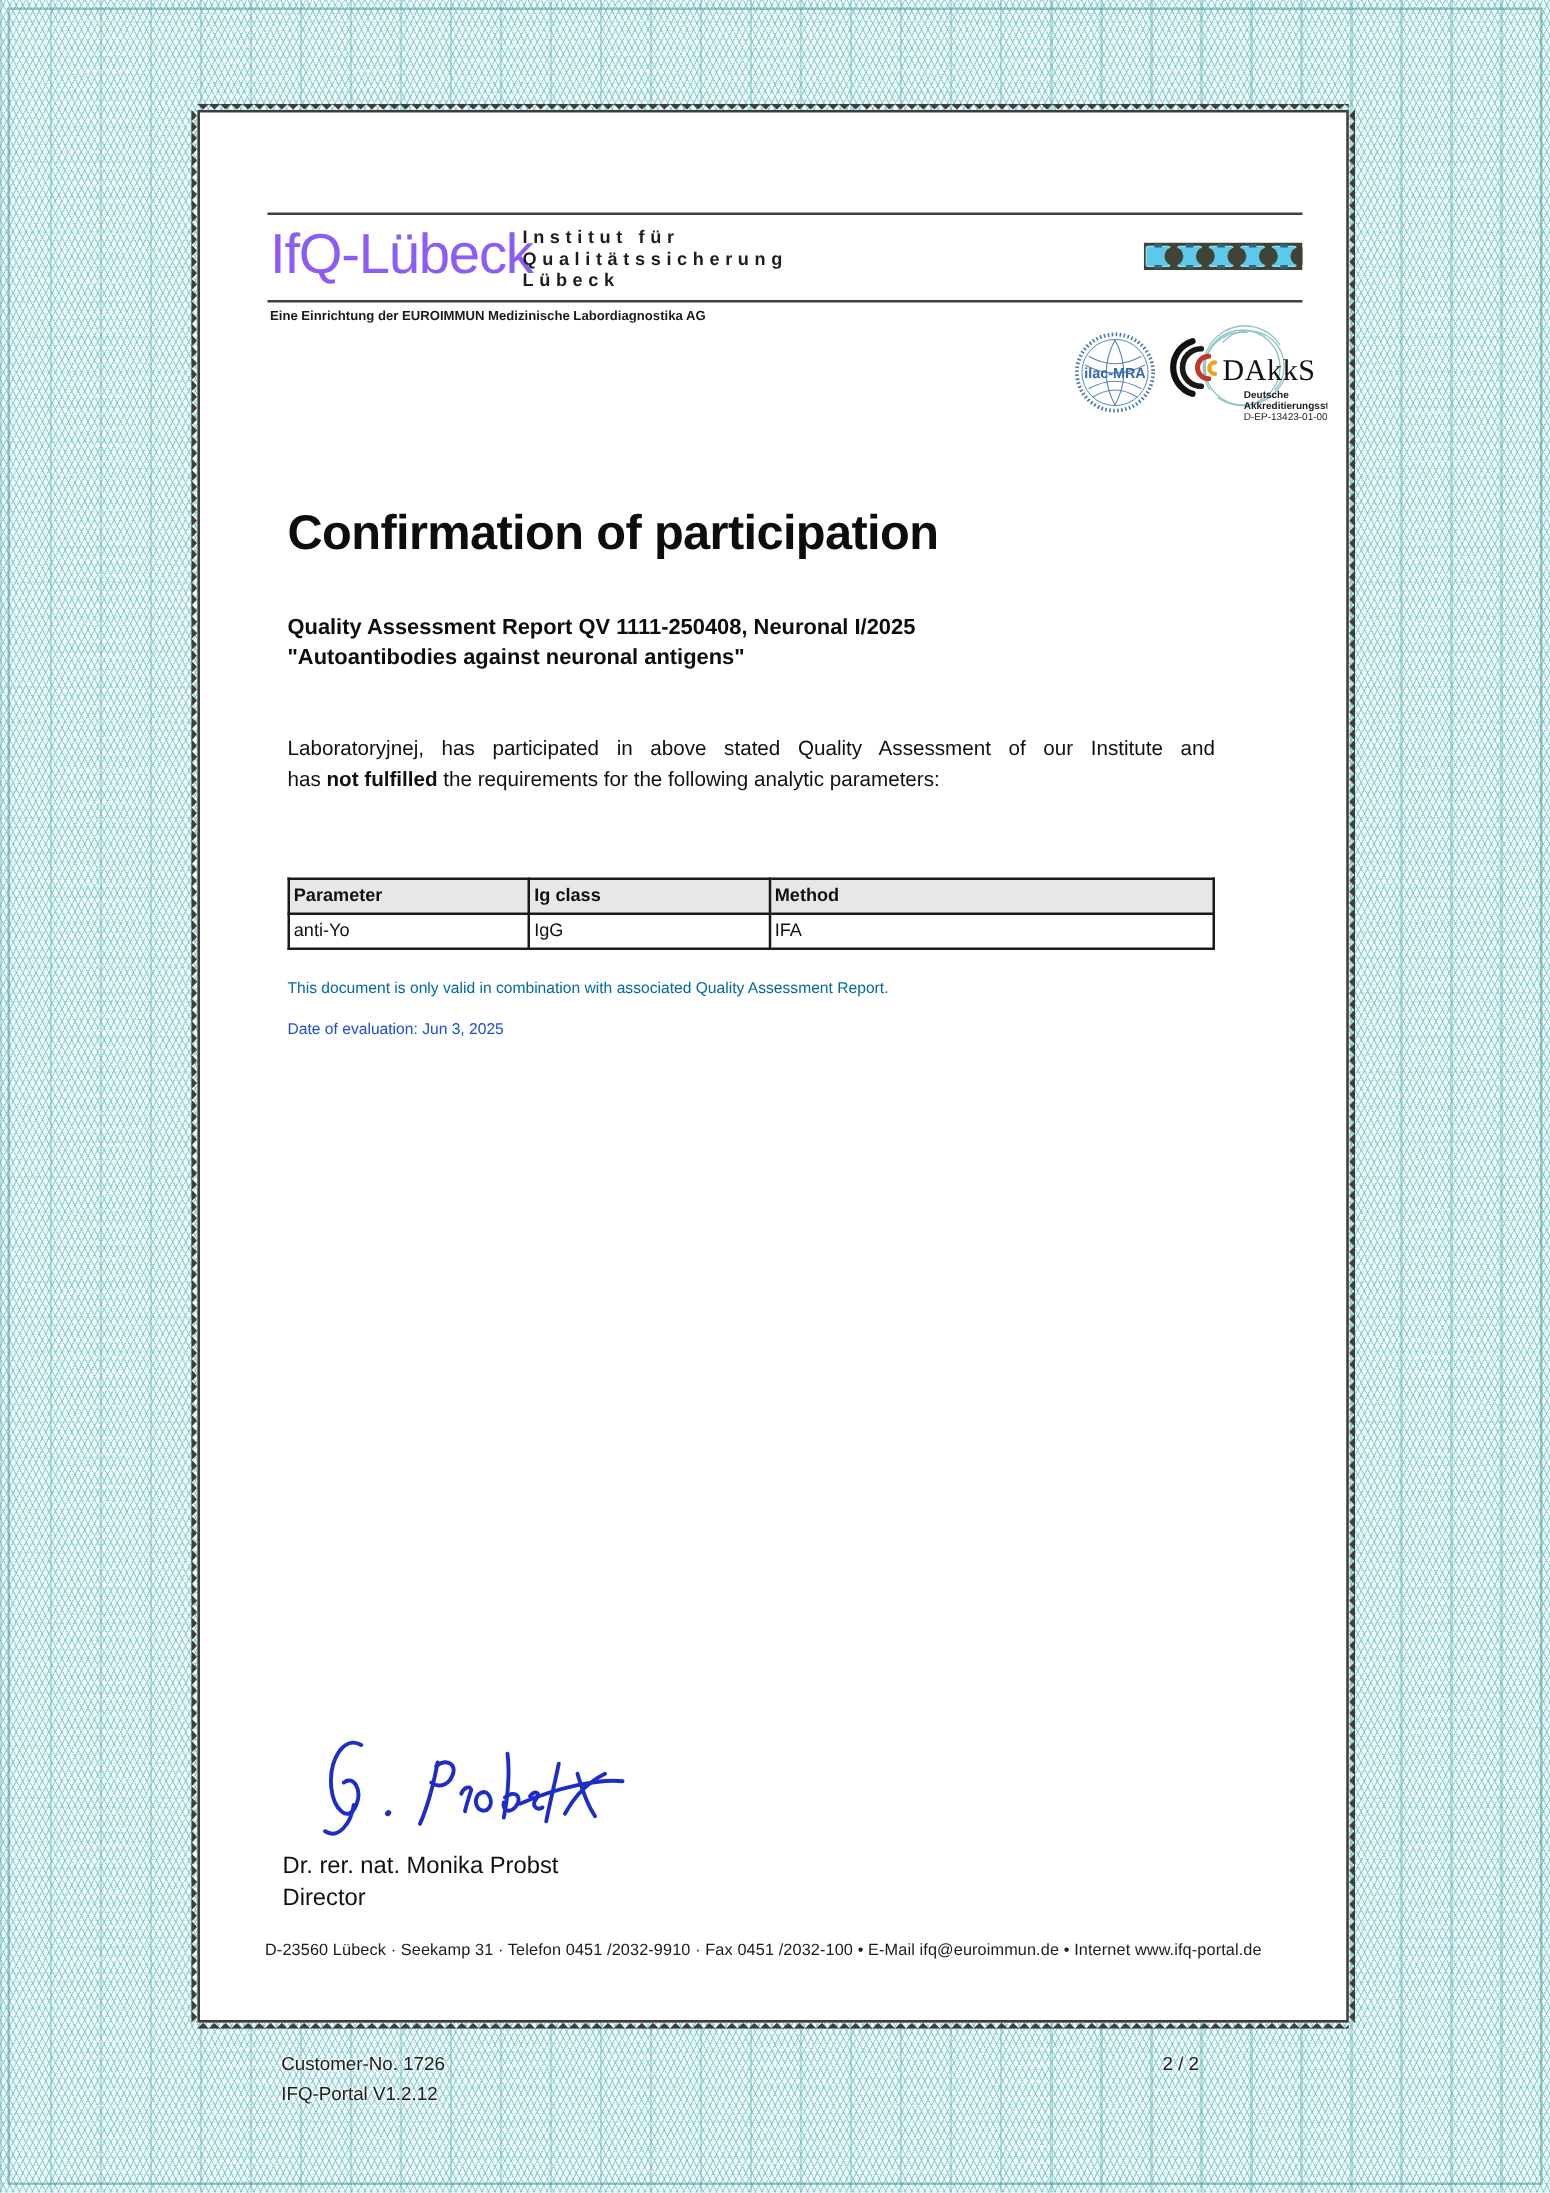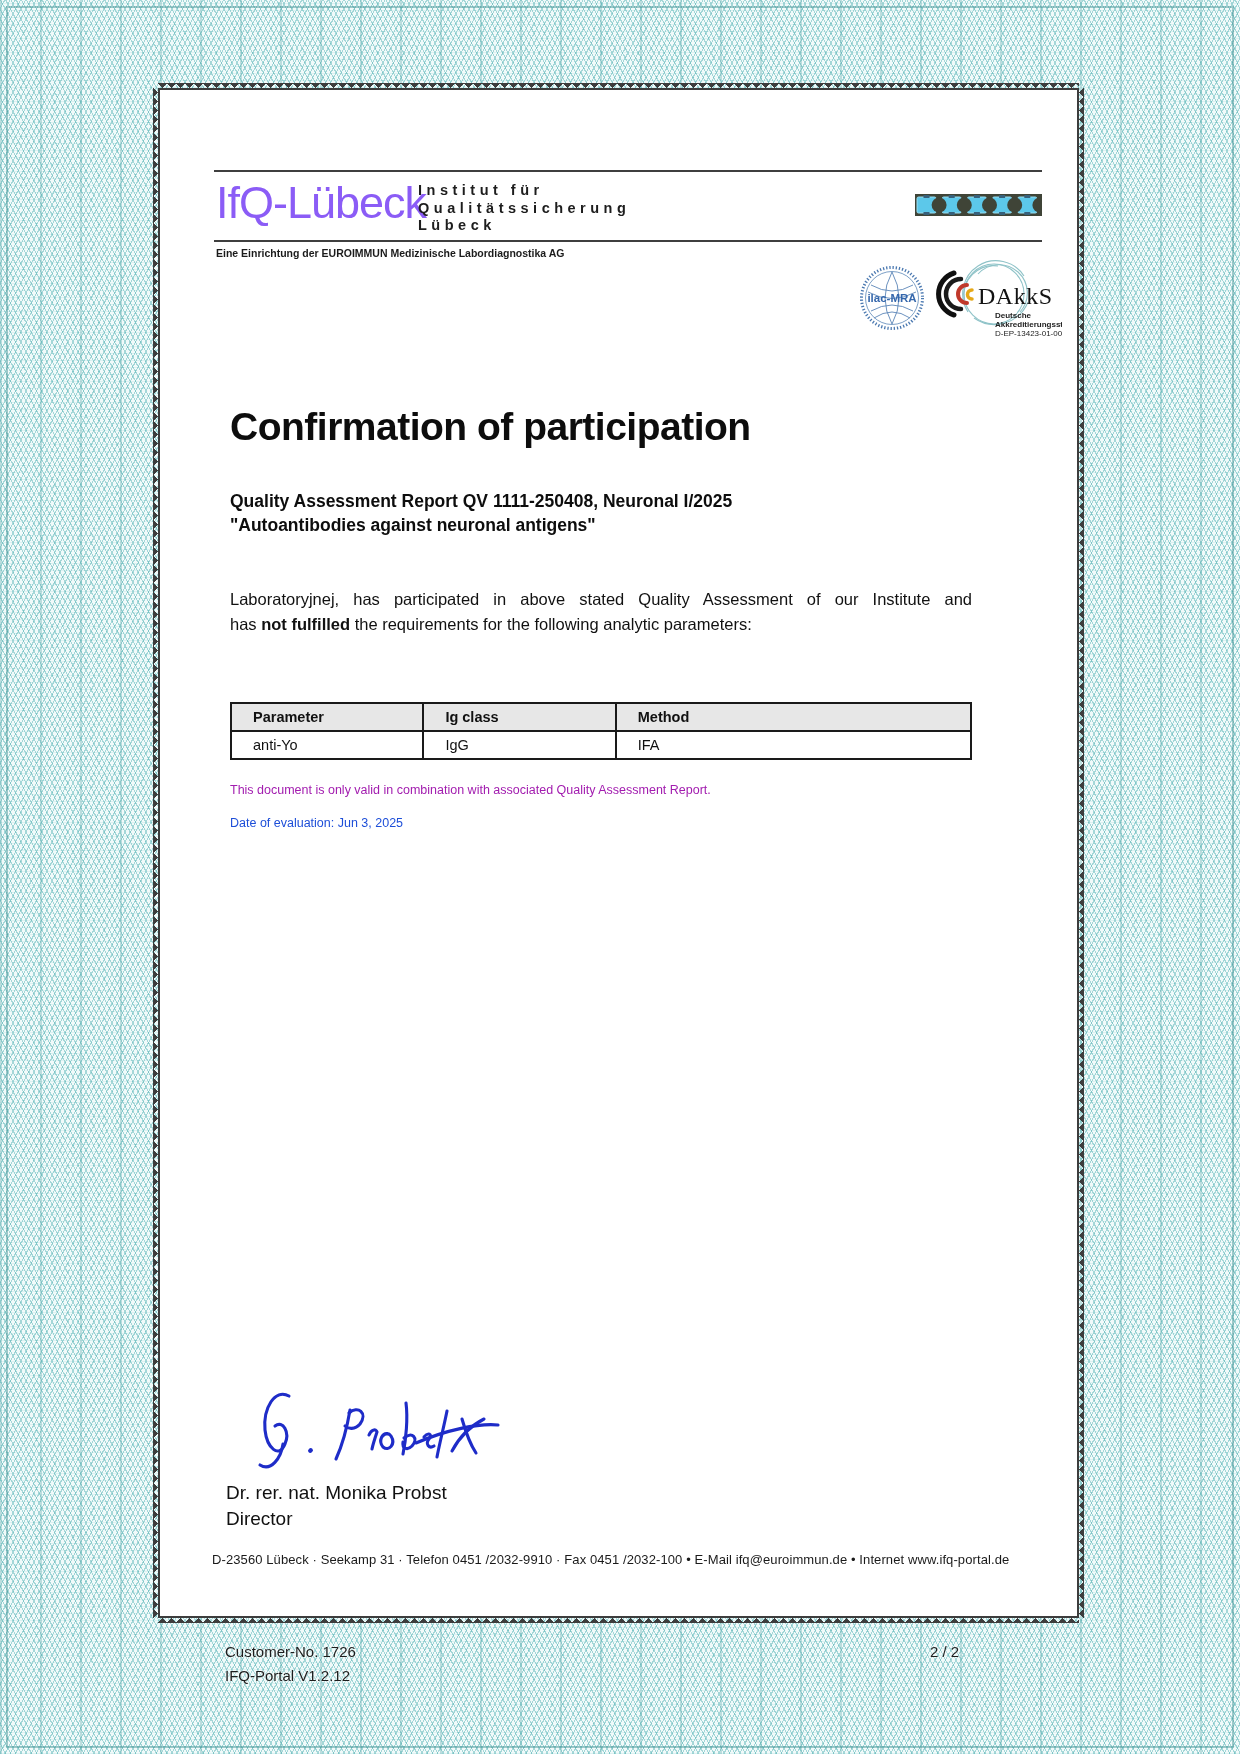--- a/index.html
+++ b/index.html
@@ -51,26 +51,26 @@
 
   .subtitle{ position:absolute; left:70px; top:400px; font-size:17.5px; font-weight:bold;
           line-height:23.5px; color:#0d0d0d; }
 
   .bodytext{ position:absolute; left:70px; top:497px; width:742px; font-size:16.5px;
           line-height:25.4px; color:#111; }
   .jline{ text-align:justify; text-align-last:justify; }
 
   table.results{ position:absolute; left:70px; top:612px; width:742px; border-collapse:collapse;
           table-layout:fixed; font-size:14.5px; }
-  table.results th, table.results td{ border:2px solid #1a1a1a; padding:4px 21px; text-align:left;
+  table.results th, table.results td{ border:2px solid #1a1a1a; padding:4px 3px; text-align:left;
           height:28px; font-weight:normal; vertical-align:middle; }
   table.results th{ background:#e7e7e7; font-weight:bold; }
   .col1{ width:26%; } .col2{ width:26%; } .col3{ width:48%; }
 
-  .note{ position:absolute; left:70px; top:693px; font-size:12.5px; color:#a21caf; }
+  .note{ position:absolute; left:70px; top:693px; font-size:12.5px; color:#0369a1; }
   .evaldate{ position:absolute; left:70px; top:726px; font-size:12.5px; color:#1d4ed8; }
 
   .signature{ position:absolute; left:95px; top:1296px; width:252px; height:92px; }
   .sig-name{ position:absolute; left:66px; top:1390px; font-size:19px; line-height:25.5px; color:#111; }
 
   .contact{ position:absolute; left:52px; top:1438px; font-size:13px; color:#1a1a1a;
           white-space:nowrap; letter-spacing:0.1px;margin-top:24px; }
 
   .bottom-text{ position:absolute; font-size:15px; color:#1d1d1d;
           text-shadow:0 0 4px rgba(255,255,255,0.9), 0 0 2px rgba(255,255,255,0.9); }

